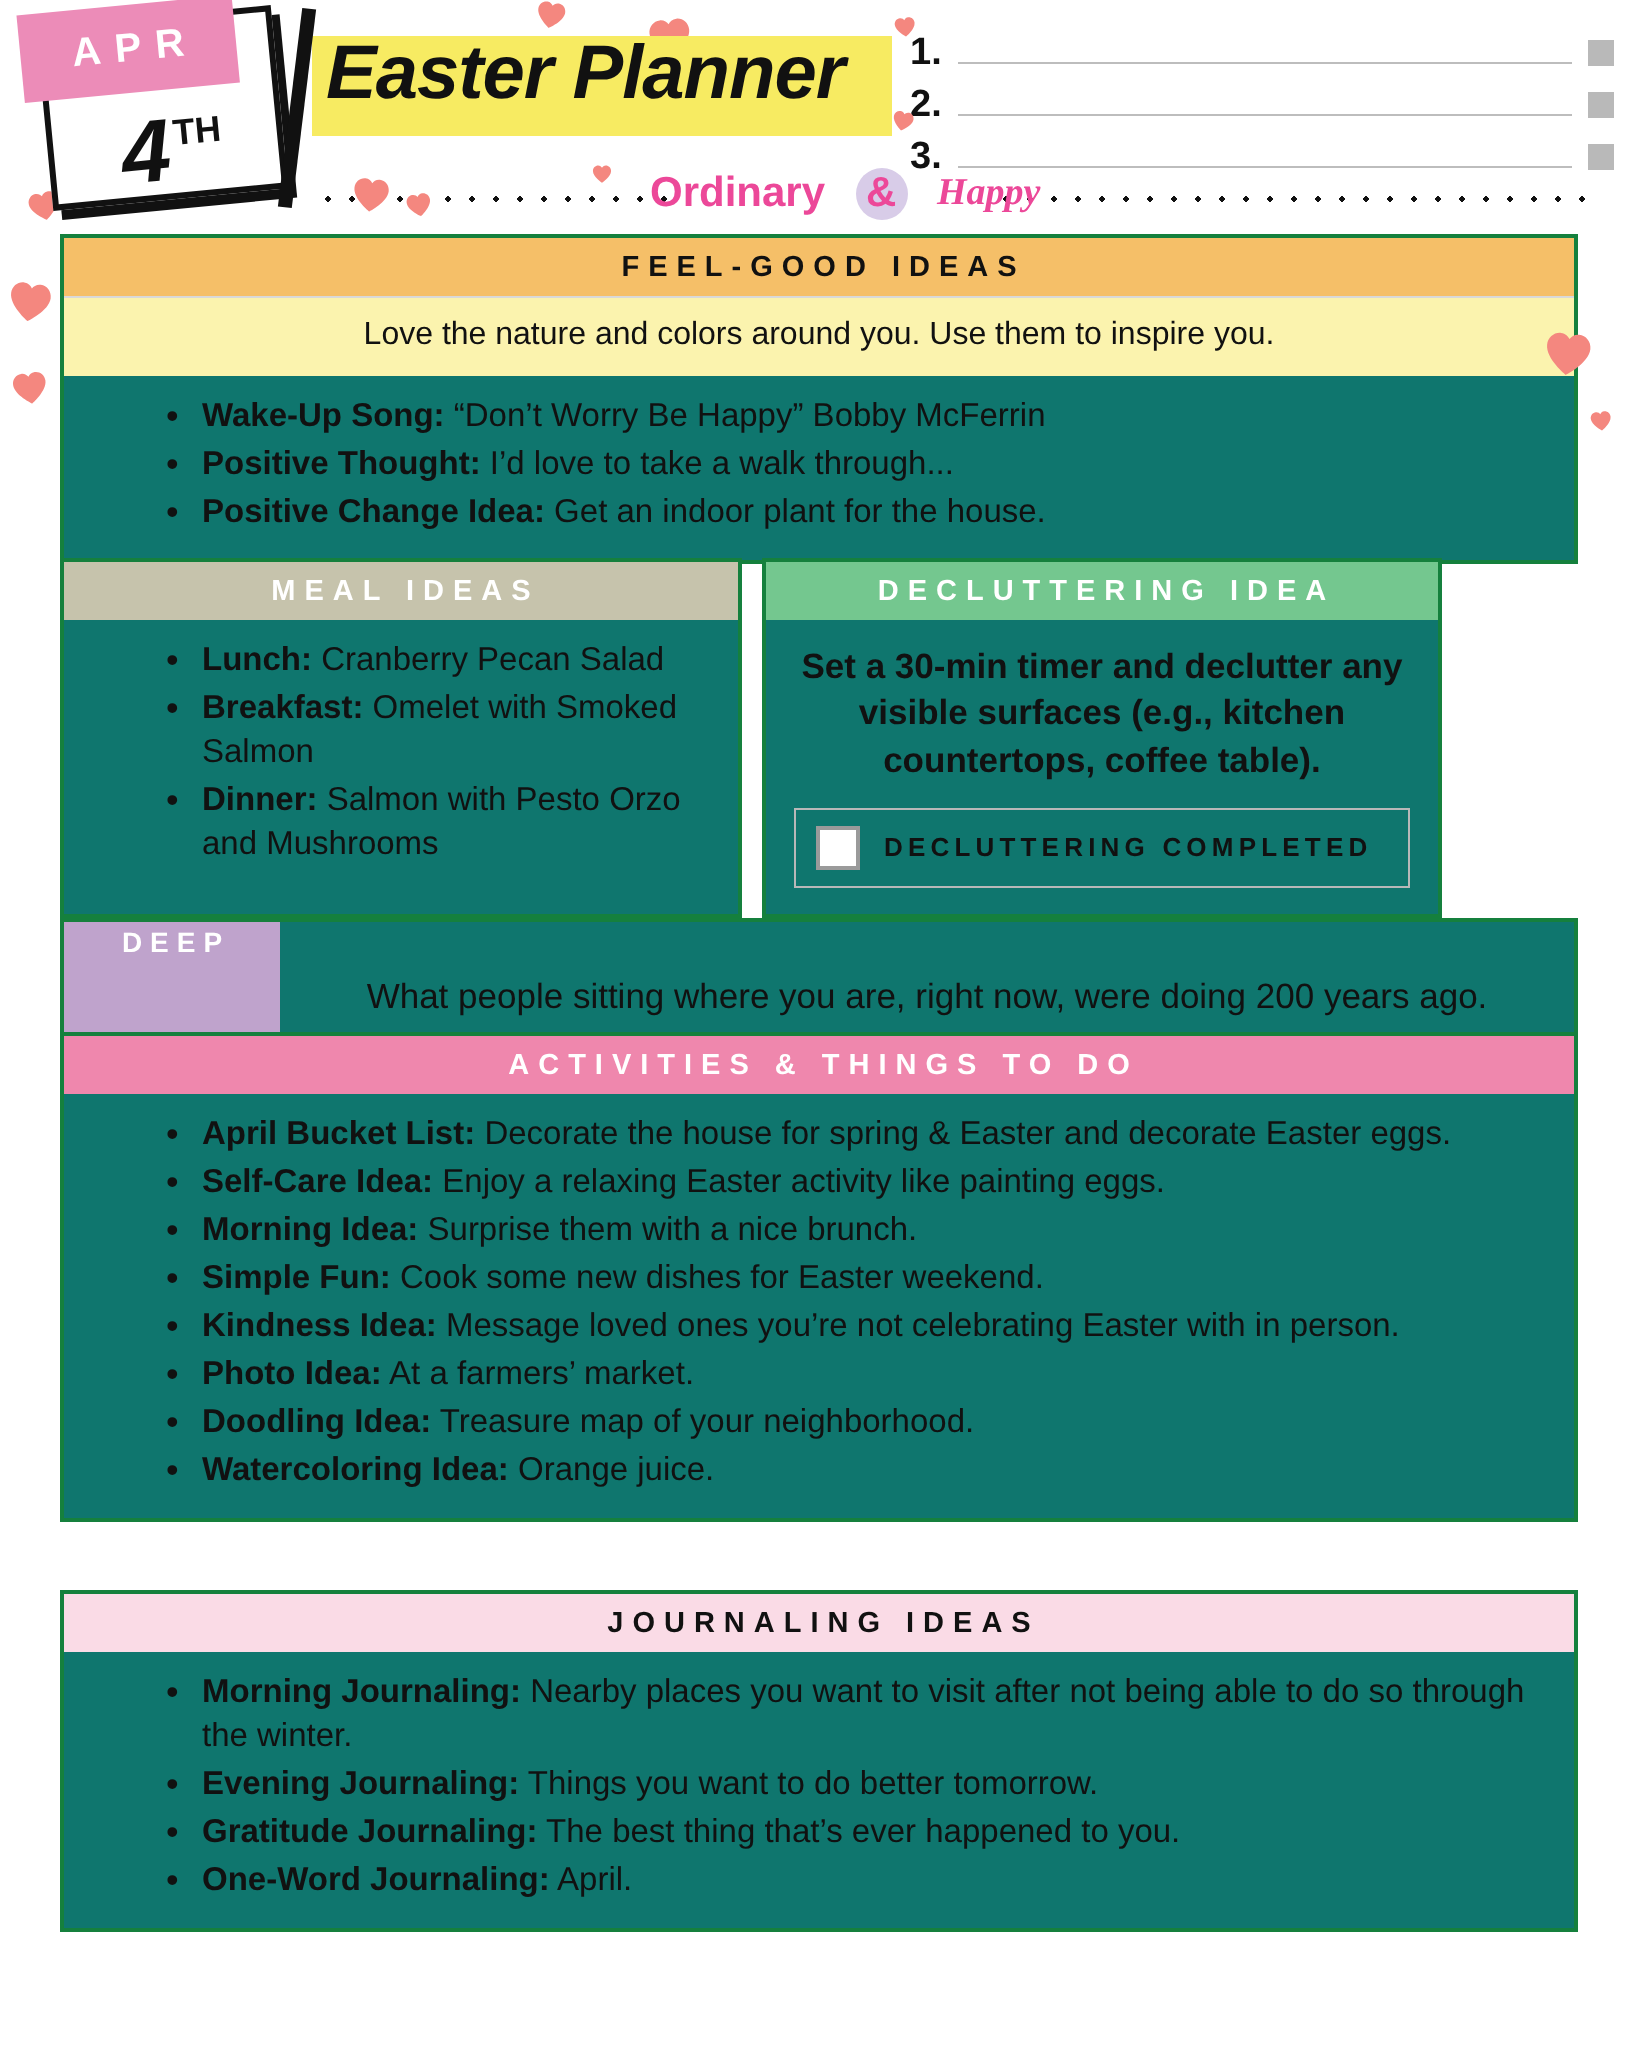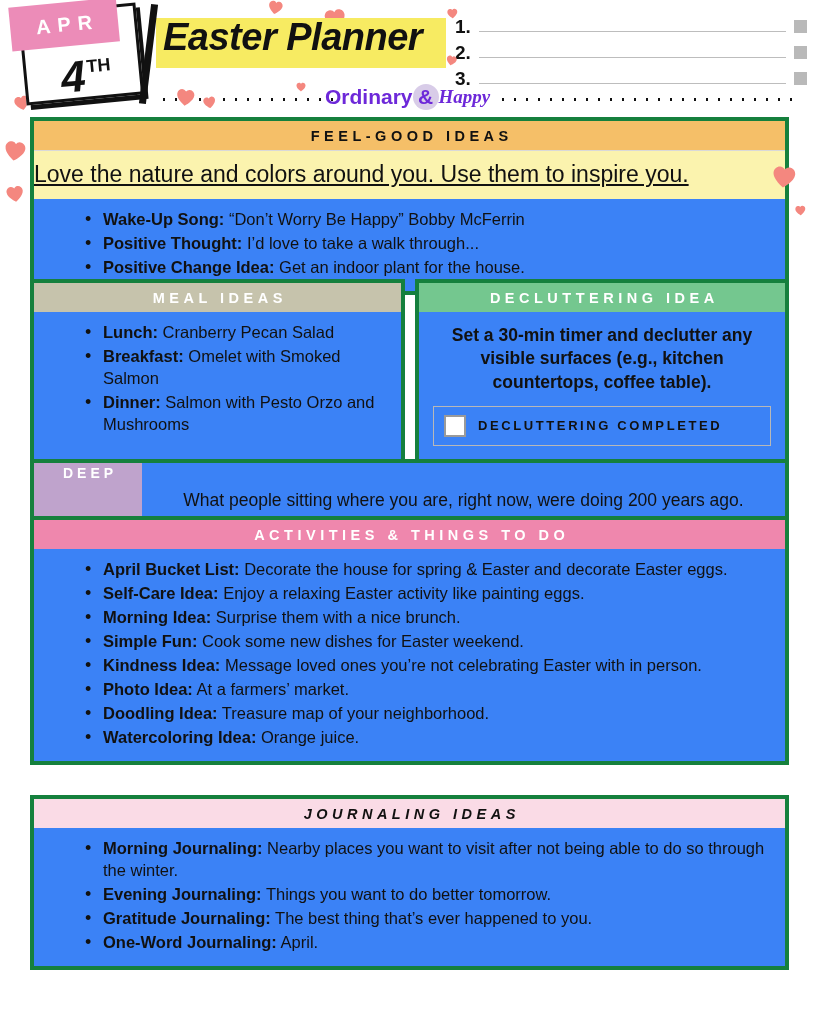--- a/index.html
+++ b/index.html
@@ -58,22 +58,22 @@
   }
 
   .dotline {
     position: absolute; left: 158px; top: 98px; width: 178px; height: 3px;
     background-image: radial-gradient(circle, #111 1.3px, transparent 1.4px);
     background-size: 12px 3px;
   }
 
   .brand {
     position: absolute; left: 325px; top: 84px;
-    font-size: 21px; font-weight: 700; color: #6d28d9;
-    display: flex; align-items: center; gap: 0; z-index: 5;
+    font-size: 21px; font-weight: 700; color: #ec4899;
+    display: flex; align-items: center; gap: 15px; z-index: 5;
   }
   .brand-amp {
     position: relative; display: inline-flex;
     align-items: center; justify-content: center;
     width: 26px; height: 26px;
   }
   .brand-amp::before {
     content: ""; position: absolute; inset: 0;
     background: #d8cce8; border-radius: 50%;
   }
@@ -87,21 +87,21 @@
   }
 
   
   .numlist { position: absolute; right: 12px; top: 10px; width: 352px; }
   .numrow { display: flex; align-items: flex-end; height: 26px; }
   .numrow .n { font-size: 19px; font-weight: 800; color: #111; width: 24px; line-height: 1; }
   .numrow .rule { flex: 1; height: 1px; background: #bdbdbd; margin: 0 8px 4px 0; }
   .numrow .sq { width: 13px; height: 13px; background: #b9b9b9; margin-bottom: 3px; }
 
   
-  .box { border: 4px solid #15803d; background: #3b82f6; }
+  .box { border: 2px solid #15803d; background: #0f766e; }
   .bar {
     text-align: center; font-weight: 700; font-size: 14.5px;
     letter-spacing: 4.5px; text-indent: 4.5px; padding: 7px 0 6px;
   }
   .bar.white-txt { color: #fff; }
   .bar.dark-txt { color: #111; }
 
   ul.items { list-style: none; margin: 0; padding: 10px 14px 10px 34px; }
   ul.items li {
     position: relative; font-size: 16.5px; color: #111;
@@ -110,26 +110,26 @@
   ul.items li::before {
     content: "•"; position: absolute; left: -18px; top: -1px;
     font-size: 18px; color: #111;
   }
   ul.items b { font-weight: 700; }
 
   
   #feelgood { position: absolute; left: 30px; top: 117px; width: 759px; }
   #feelgood .bar { background: #f5bf68; }
   .subtitle {
-    background: #fbf3ae; color: #111;
-    font-size: 23px; padding: 10px 0 11px; border-top: 1px solid #d9d9d9; text-decoration: underline;
-  }
-
-  
-  .row2 { position: absolute; left: 30px; top: 279px; width: 759px; display: flex; gap: 10px; }
+    background: #fbf3ae; text-align: center; color: #111;
+    font-size: 16px; padding: 10px 0 11px; border-top: 1px solid #d9d9d9;
+  }
+
+  
+  .row2 { position: absolute; left: 30px; top: 279px; width: 691px; display: flex; gap: 10px; }
   #meal { width: 375px; }
   #meal .bar { background: #c6c3ac; }
   #declutter { width: 374px; }
   #declutter .bar { background: #74c78f; }
   .declutter-text {
     text-align: center; font-size: 17.5px; font-weight: 700;
     color: #111; line-height: 1.33; padding: 12px 16px 8px;
   }
   .checkrow {
     margin: 4px 14px 13px; border: 1px solid #b8b8b8;
@@ -151,21 +151,21 @@
     display: flex; align-items: center; justify-content: center;
     padding: 8px 16px; line-height: 1.3;
   }
 
   
   #activities { position: absolute; left: 30px; top: 516px; width: 759px; }
   #activities .bar { background: #ef87ad; }
 
   
   #journaling { position: absolute; left: 30px; top: 795px; width: 759px; }
-  #journaling .bar { background: #fadbe6; font-style: italic; }
+  #journaling .bar { background: #fadbe6; }
 
   
   .heart { position: absolute; display: block; }
   .heart svg { display: block; width: 100%; height: 100%; }
 </style>
 </head>
 <body>
 
 <div class="page">
 

